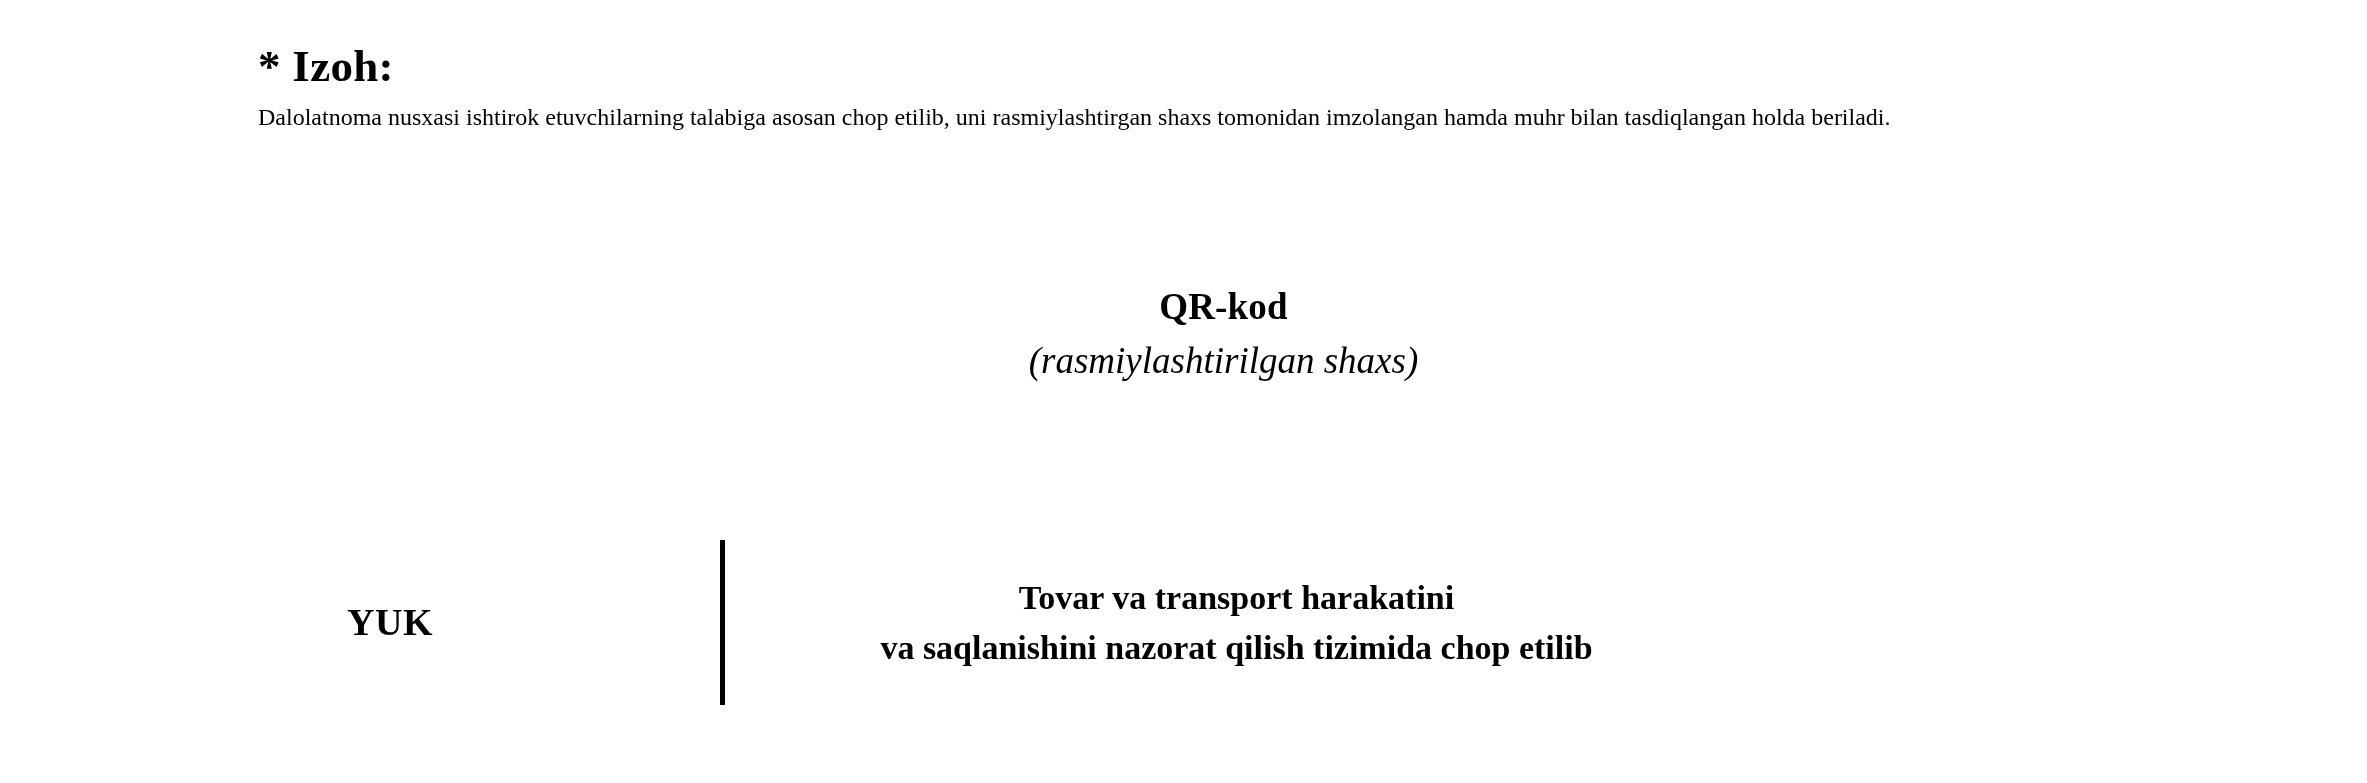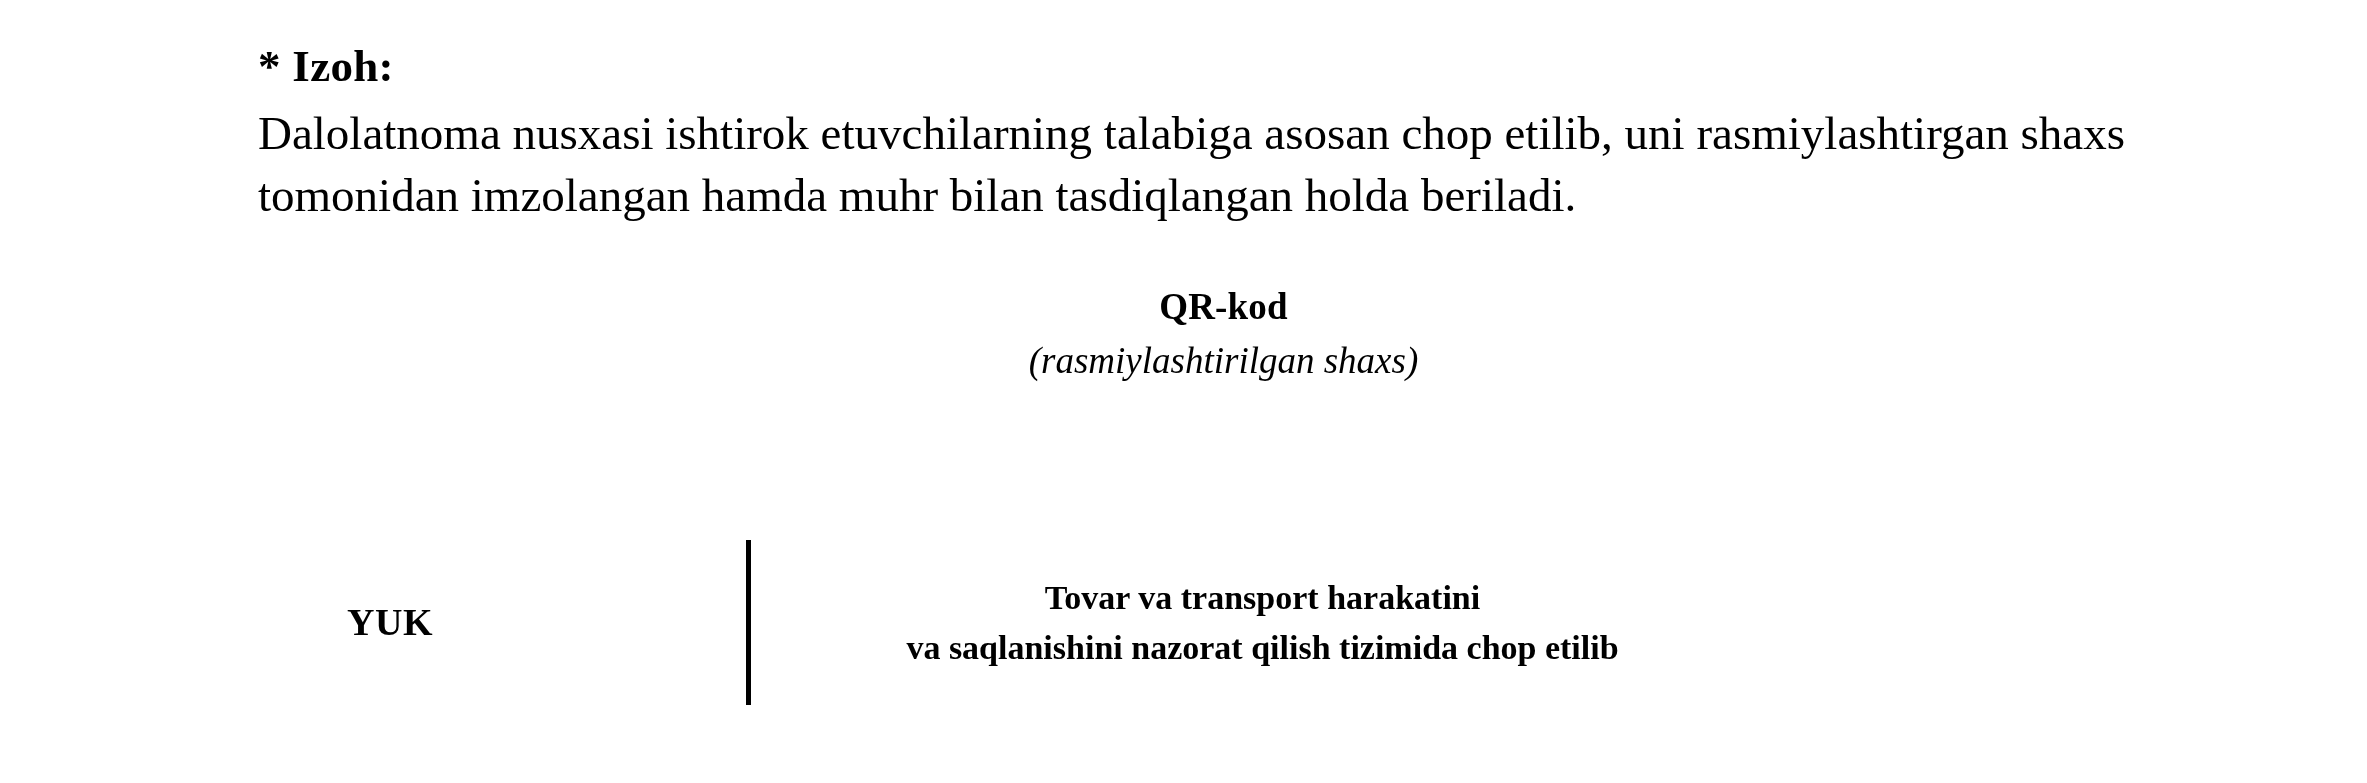--- a/index.html
+++ b/index.html
@@ -29,21 +29,21 @@
     top: 38px;
     width: 1990px;
   }
   .note-label {
     font-weight: bold;
     font-size: 45px;
     line-height: 1.25;
     letter-spacing: 0.3px;
   }
   .note-body {
-    font-size: 47px;
+    font-size: 24px;
     line-height: 1.32;
     margin-top: 8px;
     max-width: 1985px;
   }
 
   
   .qr-block {
     position: absolute;
     left: 0;
     top: 285px;
@@ -66,21 +66,20 @@
 
   
   .stamp-block {
     position: absolute;
     left: 80px;
     top: 540px;
     width: 1900px;
     display: flex;
     flex-direction: row;
     align-items: center;
-    gap: 26px;
   }
   .stamp-left {
     width: 620px;
     text-align: center;
     font-weight: bold;
     font-size: 38px;
     line-height: 1.38;
     letter-spacing: 0.5px;
   }
   .stamp-divider {

